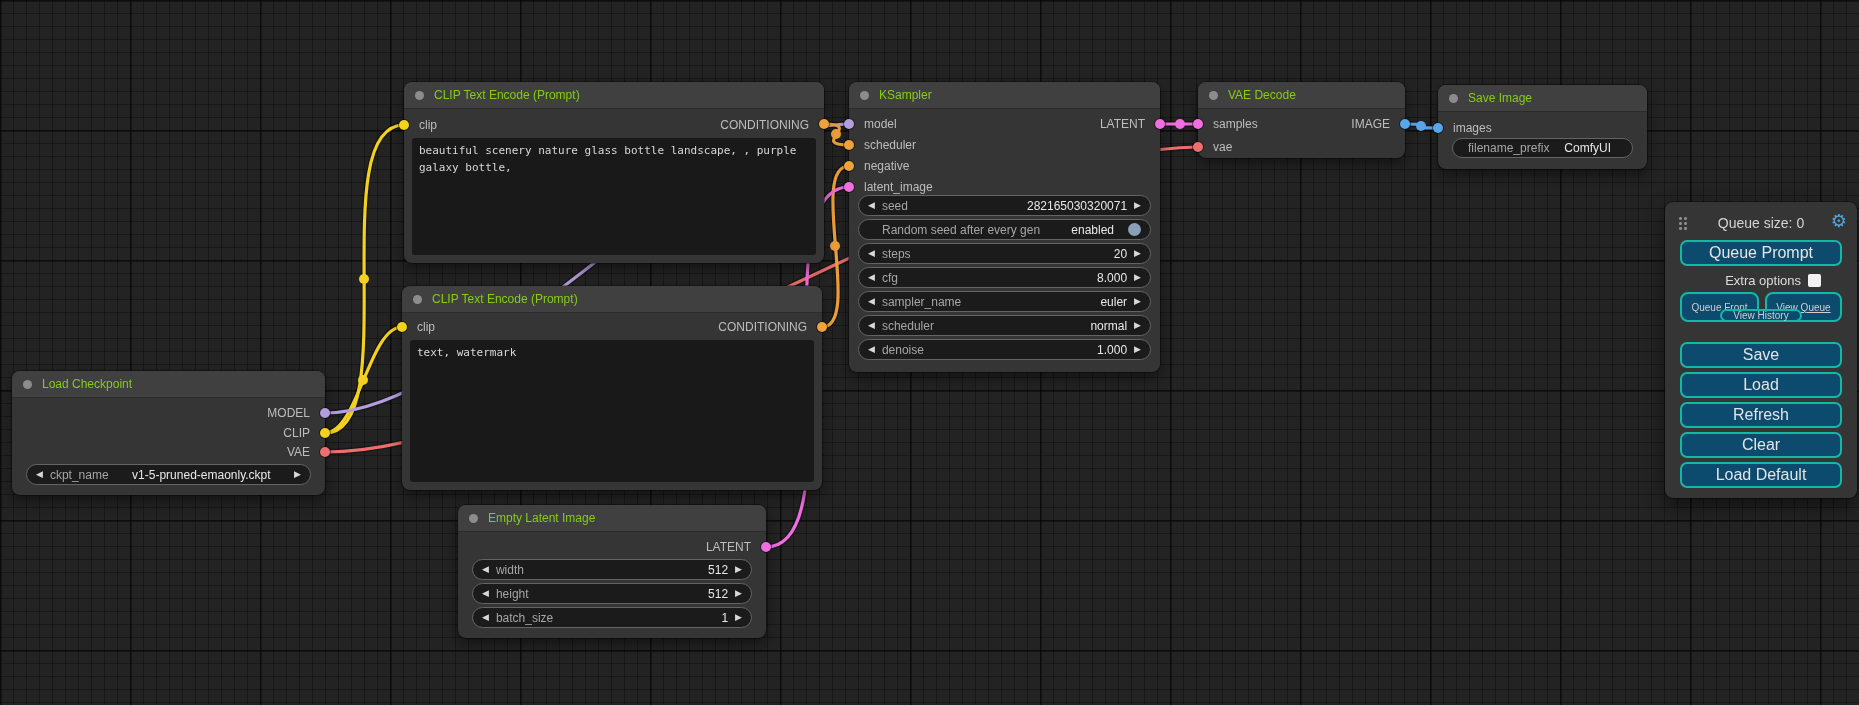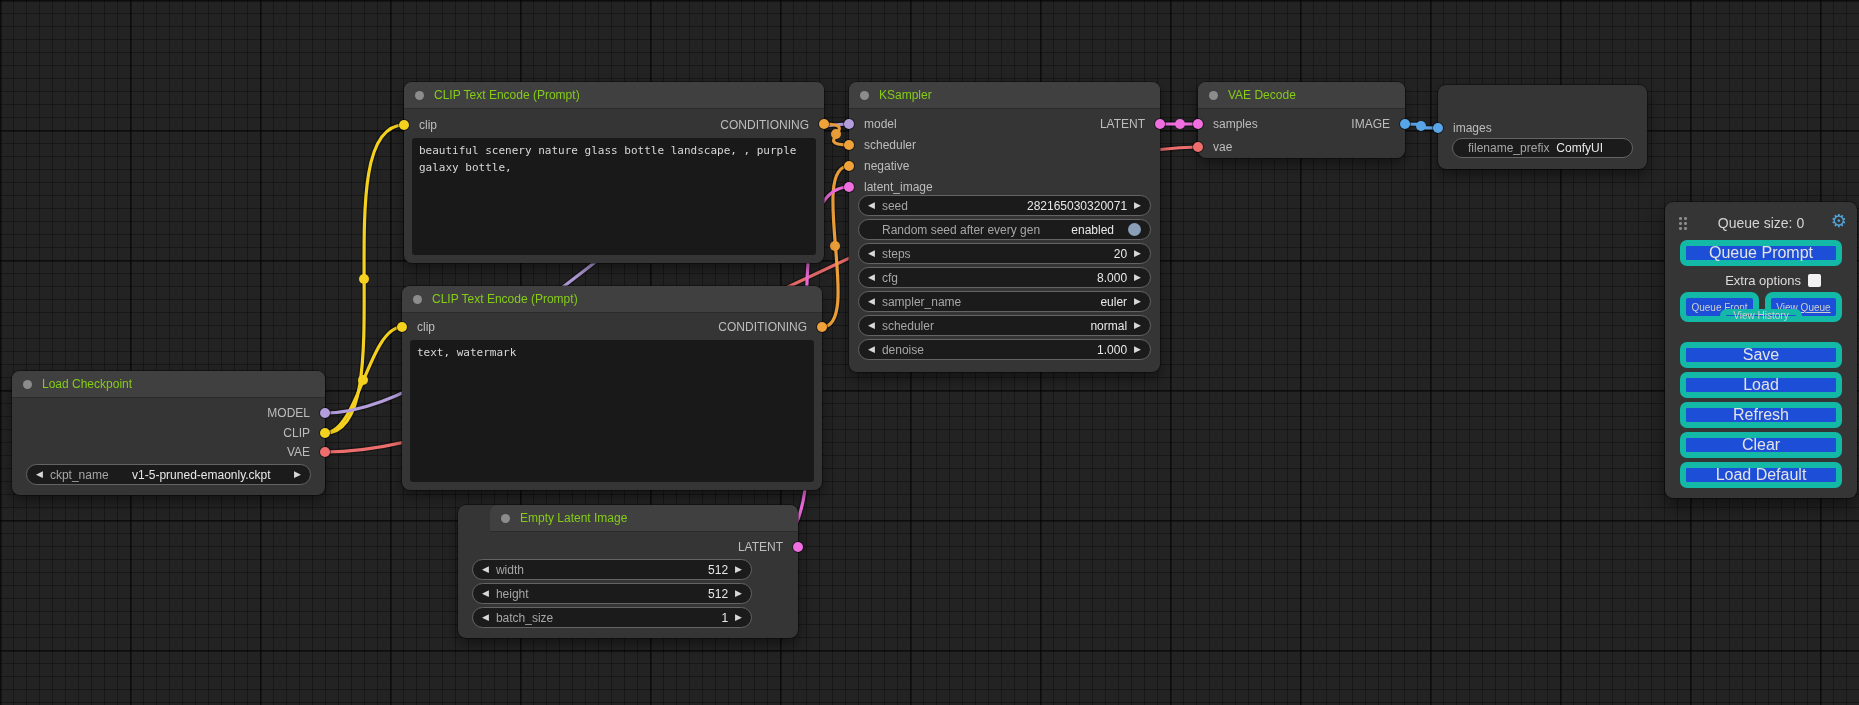--- a/index.html
+++ b/index.html
@@ -58,21 +58,21 @@
   }
   .qheader{position:absolute;left:0;top:11px;width:100%;height:20px;}
   .qtitle{position:absolute;left:0;top:2px;width:100%;text-align:center;font-size:14px;color:#d4d4d4;}
   .drag-dots{
     position:absolute;left:13px;top:3px;width:9px;height:14px;
     background-image:radial-gradient(circle,#8b8b8b 1.3px, transparent 1.6px);
     background-size:5px 5px;
   }
   .gear{position:absolute;right:10px;top:-2px;font-size:18px;color:#51a3d8;line-height:20px;}
   .qbtn{
-    position:absolute;left:15px;width:162px;height:26px;background:#1d4ed8;border:6px solid #14b8a6;
+    position:absolute;left:15px;width:162px;height:26px;background:#0c4a6e;border:2px solid #14b8a6;
     border-radius:7px;color:#e4e4e4;display:flex;align-items:center;justify-content:center;
     font-size:16px;box-sizing:border-box;cursor:pointer;
   }
   .qbtn.small{font-size:10px;height:30px;border-radius:8px;color:#cfcfcf;}
   .extra-row{
     position:absolute;left:0;top:70px;width:100%;height:16px;display:flex;align-items:center;
     justify-content:flex-end;padding-right:36px;box-sizing:border-box;gap:7px;font-size:13px;color:#dcdcdc;
   }
   .checkbox{width:13px;height:13px;background:#f2f2f2;border-radius:2px;flex:none;}
 </style>
@@ -210,21 +210,21 @@
       <span class="arrow">▶</span>
     </div>
     <div class="pill" style="left:9px;top:257px;width:293px;">
       <span class="arrow">◀</span>
       <span class="wlabel">denoise</span>
       <span class="wvalue">1.000</span>
       <span class="arrow">▶</span>
     </div>
   </div>
 
-  <div class="node" style="left:458px;top:505px;width:308px;height:133px;padding-left:32px;">
+  <div class="node" style="left:458px;top:505px;width:308px;height:133px;">
     <div class="node-header">
       <span class="title-dot"></span>
       <span class="node-title">Empty Latent Image</span>
     </div>
     <div class="port out" style="top:36px;">LATENT</div>
     <span class="dot" style="right:-5px;top:37px;background:var(--c-latent);"></span>
     <div class="pill" style="left:14px;top:54px;width:280px;">
       <span class="arrow">◀</span>
       <span class="wlabel">width</span>
       <span class="wvalue">512</span>
@@ -251,25 +251,29 @@
     </div>
     <div class="port in" style="top:36px;">samples</div>
     <div class="port in" style="top:59px;">vae</div>
     <div class="port out" style="top:36px;">IMAGE</div>
     <span class="dot" style="left:-5px;top:37px;background:var(--c-latent);"></span>
     <span class="dot" style="left:-5px;top:60px;background:var(--c-vae);"></span>
     <span class="dot" style="right:-5px;top:37px;background:var(--c-image);"></span>
   </div>
 
   <div class="node" style="left:1438px;top:85px;width:209px;height:84px;">
+    <div class="node-header">
+      <span class="title-dot"></span>
+      <span class="node-title">Save Image</span>
+    </div>
     <div class="port in" style="top:37px;">images</div>
     <span class="dot" style="left:-5px;top:38px;background:var(--c-image);"></span>
     <div class="pill no-arrows" style="left:14px;top:53px;width:181px;height:20px;">
       <span class="wlabel" style="margin-left:6px;">filename_prefix</span>
-      <span class="wvalue" style="margin-right:20px;">ComfyUI</span>
+      <span class="wvalue" style="margin-right:12px;">ComfyUI</span>
     </div>
   </div>
 
   <div class="qpanel">
     <div class="qheader">
       <span class="drag-dots"></span>
       <span class="qtitle">Queue size: 0</span>
       <span class="gear">⚙</span>
     </div>
     <div class="qbtn" style="top:38px;">Queue Prompt</div>

